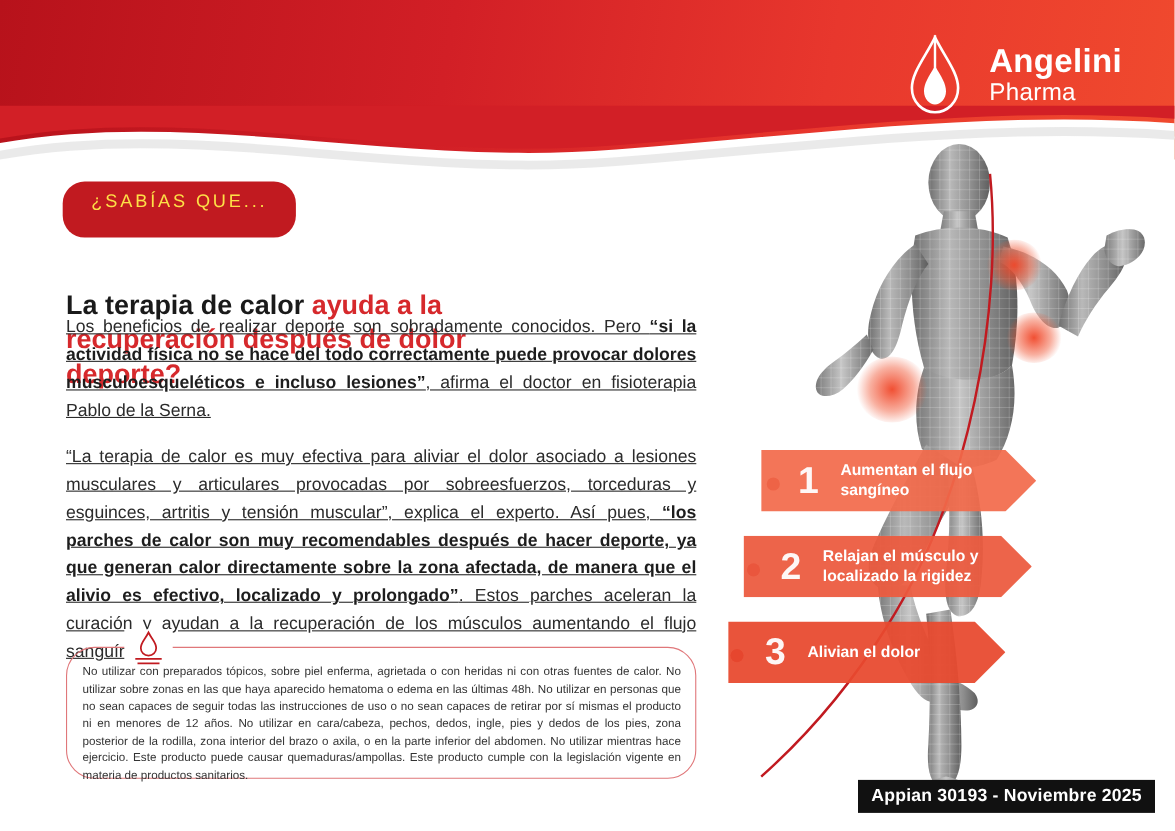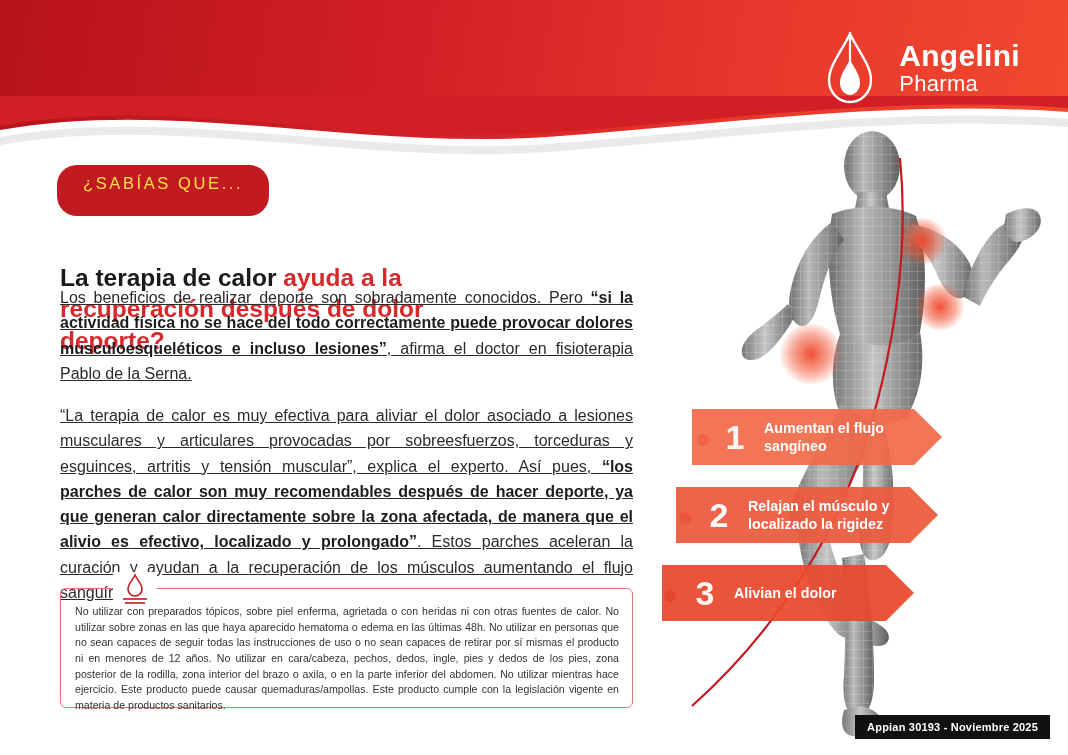--- a/index.html
+++ b/index.html
@@ -124,21 +124,21 @@
   }
 
   
   .footnote {
     position: absolute;
     left: 60px;
     top: 588px;
     width: 573px;
     height: 120px;
     border: 1.4px solid #e0777a;
-    border-radius: 6px;
+    border-radius: 26px;
     box-sizing: border-box;
   }
   .footnote-icon {
     position: absolute;
     left: 52px;
     top: -17px;
     width: 44px;
     height: 34px;
     background: #ffffff;
     text-align: center;
@@ -213,21 +213,21 @@
   #banner2 { left: 676px; top: 487px; width: 262px; }
   #banner3 { left: 662px; top: 565px; width: 252px; }
 
   
   .code-label {
     position: absolute;
     right: 18px;
     bottom: 16px;
     background: #111111;
     color: #ffffff;
-    font-size: 11px;
+    font-size: 16px;
     font-weight: bold;
     padding: 6px 12px 6px 12px;
     letter-spacing: 0.2px;
   }
 </style>
 </head>
 <body>
 
 <div id="page">
 

